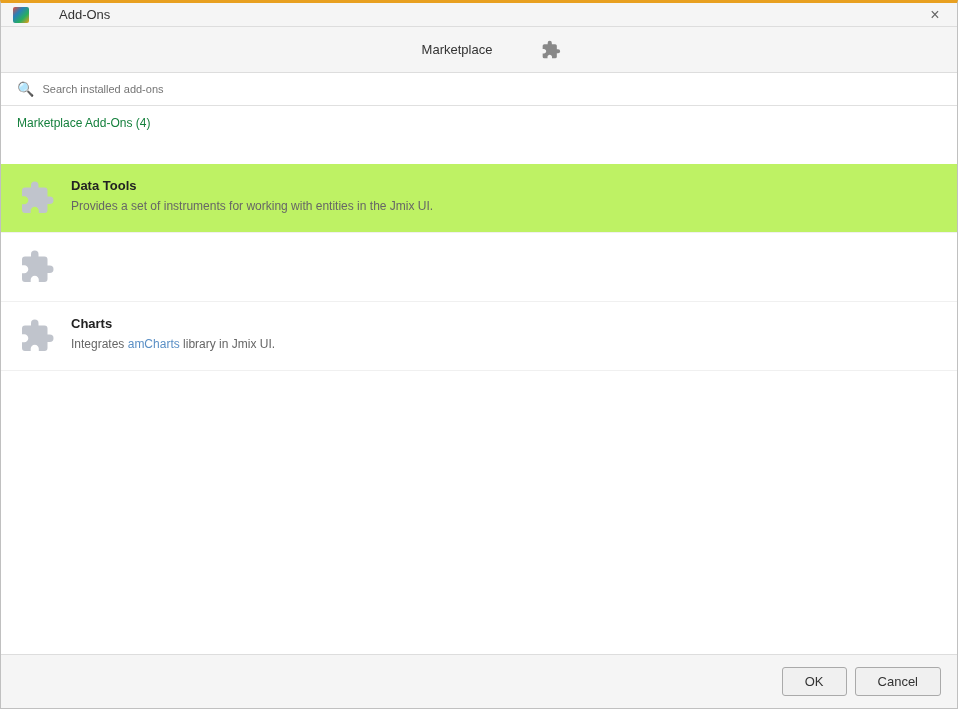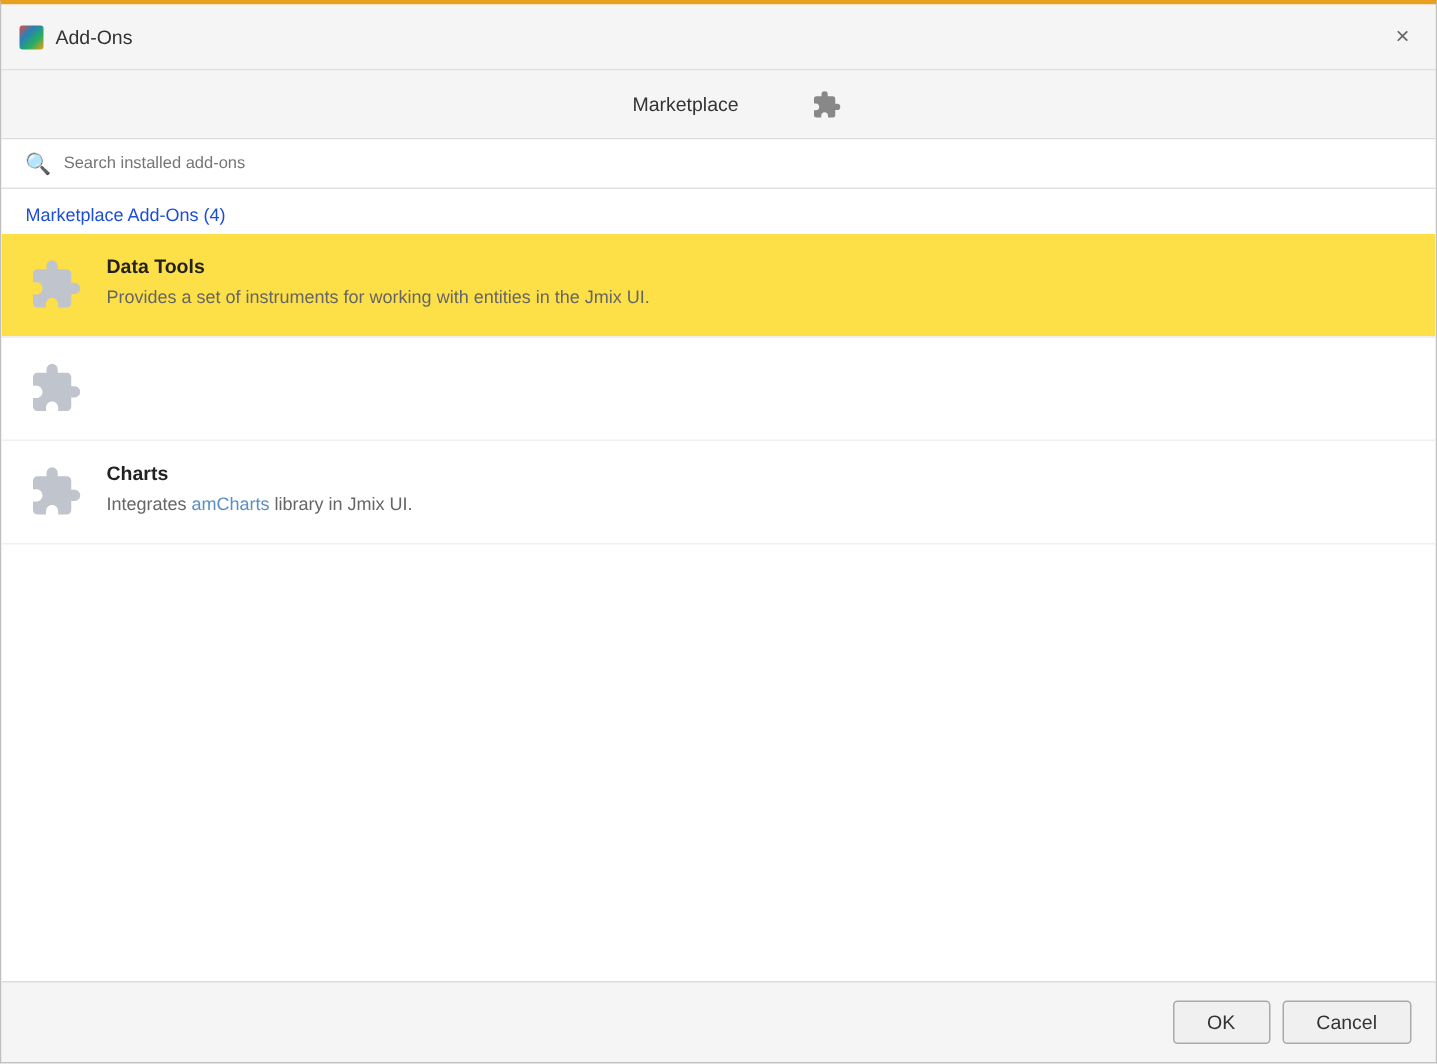--- a/index.html
+++ b/index.html
@@ -23,21 +23,22 @@
       flex-direction: column;
       box-shadow: 2px 2px 10px rgba(0,0,0,0.2);
       position: relative;
     }
     .title-bar {
       display: flex;
       align-items: center;
       padding: 8px 12px;
       background: #f5f5f5;
       border-bottom: 1px solid #ddd;
-      height: 44px;
+      height: 24px;
+      gap: 22px;
     }
     .title-bar-icon {
       width: 16px;
       height: 16px;
       margin-right: 8px;
       background: linear-gradient(135deg, #e74c3c, #2980b9, #27ae60, #f39c12);
       border-radius: 2px;
       flex-shrink: 0;
     }
     .title-bar-text {
@@ -110,37 +111,38 @@
       border: none;
       outline: none;
       font-size: 11px;
       color: #0c4a6e;
       width: 100%;
       background: transparent;
     }
     .section-header {
       padding: 10px 16px 6px 16px;
       font-size: 12px;
-      color: #1d4ed8;
+      color: #15803d;
       background: #fff;
     }
     .addon-list {
       flex: 1;
       overflow-y: auto;
       background: #fff;
     }
     .addon-item {
       display: flex;
       align-items: flex-start;
       padding: 14px 16px;
       border-bottom: 1px solid #f0f0f0;
       cursor: pointer;
     }
     .addon-item:first-child {
-      background: #fde047;
+      background: #bef264;
+      margin-top: 28px;
     }
     .addon-puzzle {
       width: 40px;
       height: 40px;
       margin-right: 14px;
       flex-shrink: 0;
       display: flex;
       align-items: center;
       justify-content: center;
     }

